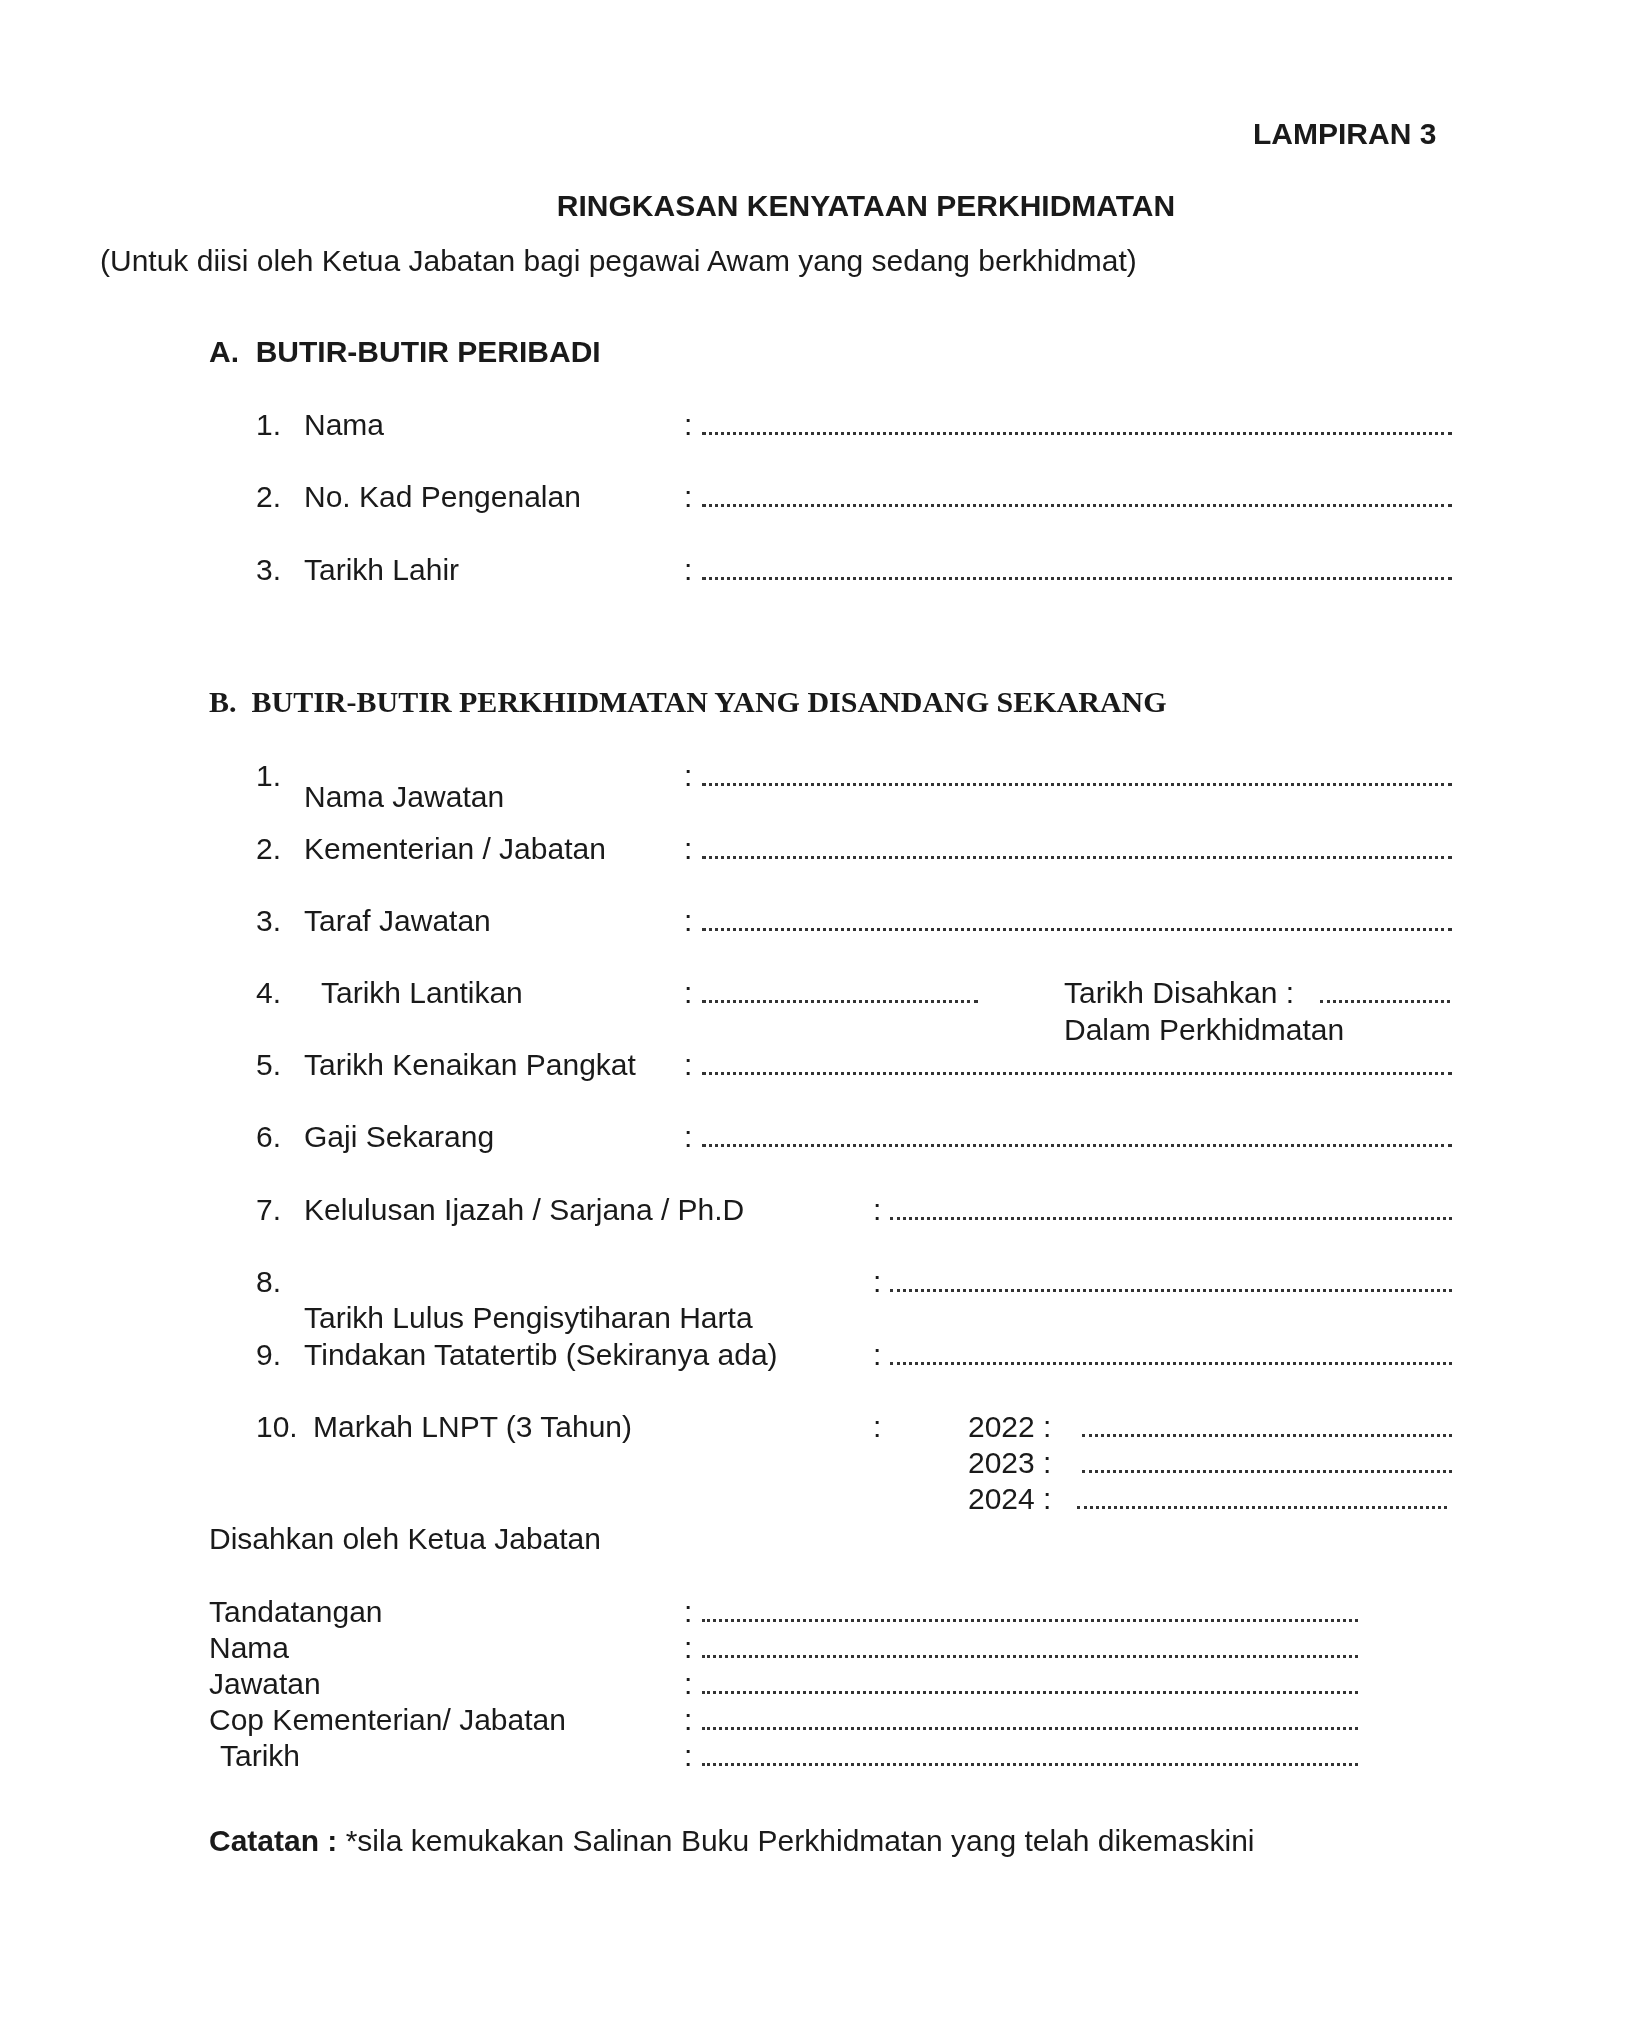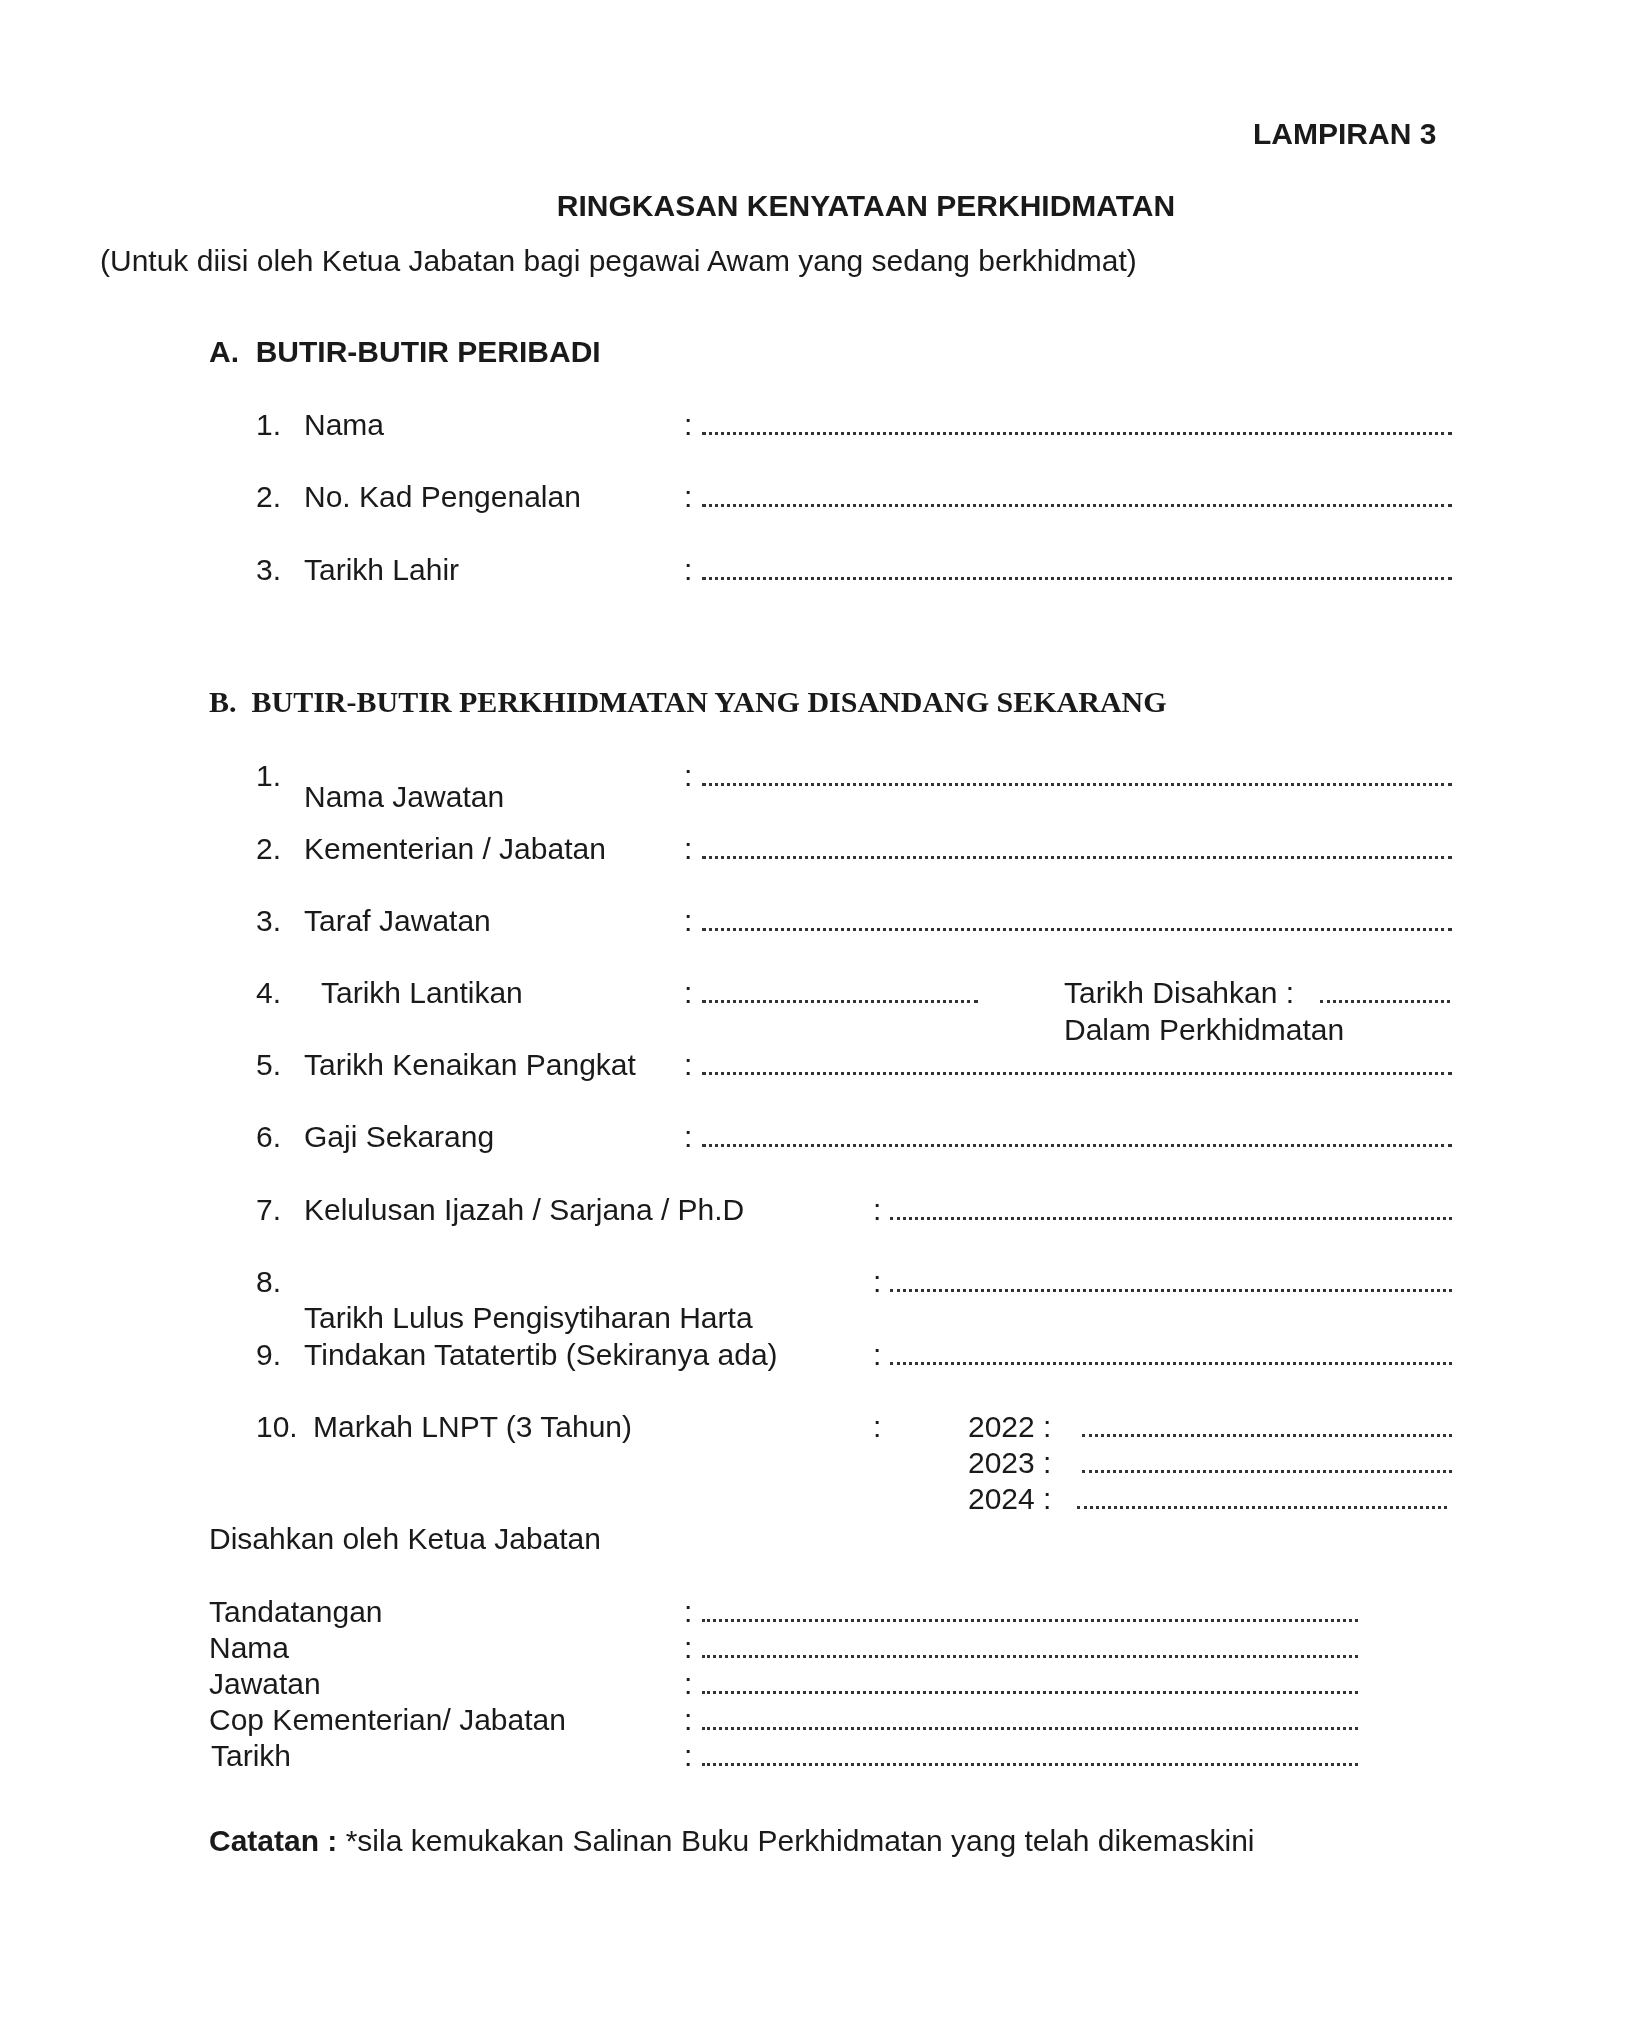--- a/index.html
+++ b/index.html
@@ -124,18 +124,18 @@
   <div class="abs" style="left:209px;top:1669px;">Jawatan</div>
   <div class="abs" style="left:684px;top:1669px;">:</div>
   <div class="dots" style="left:702px;width:656px;top:1691px;"></div>
 </div>
 <div>
   <div class="abs" style="left:209px;top:1705px;">Cop Kementerian/ Jabatan</div>
   <div class="abs" style="left:684px;top:1705px;">:</div>
   <div class="dots" style="left:702px;width:656px;top:1727px;"></div>
 </div>
 <div>
-  <div class="abs" style="left:211px;top:1741px;">Tarikh</div>
+  <div class="abs" style="left:220px;top:1741px;">Tarikh</div>
   <div class="abs" style="left:684px;top:1741px;">:</div>
   <div class="dots" style="left:702px;width:656px;top:1763px;"></div>
 </div>
 
 <div class="abs" style="left:209px;top:1815px;white-space:pre;margin-top:11px;"><span class="bold">Catatan :</span><span> *sila kemukakan Salinan Buku Perkhidmatan yang telah dikemaskini</span></div>
 
 </body></html>

